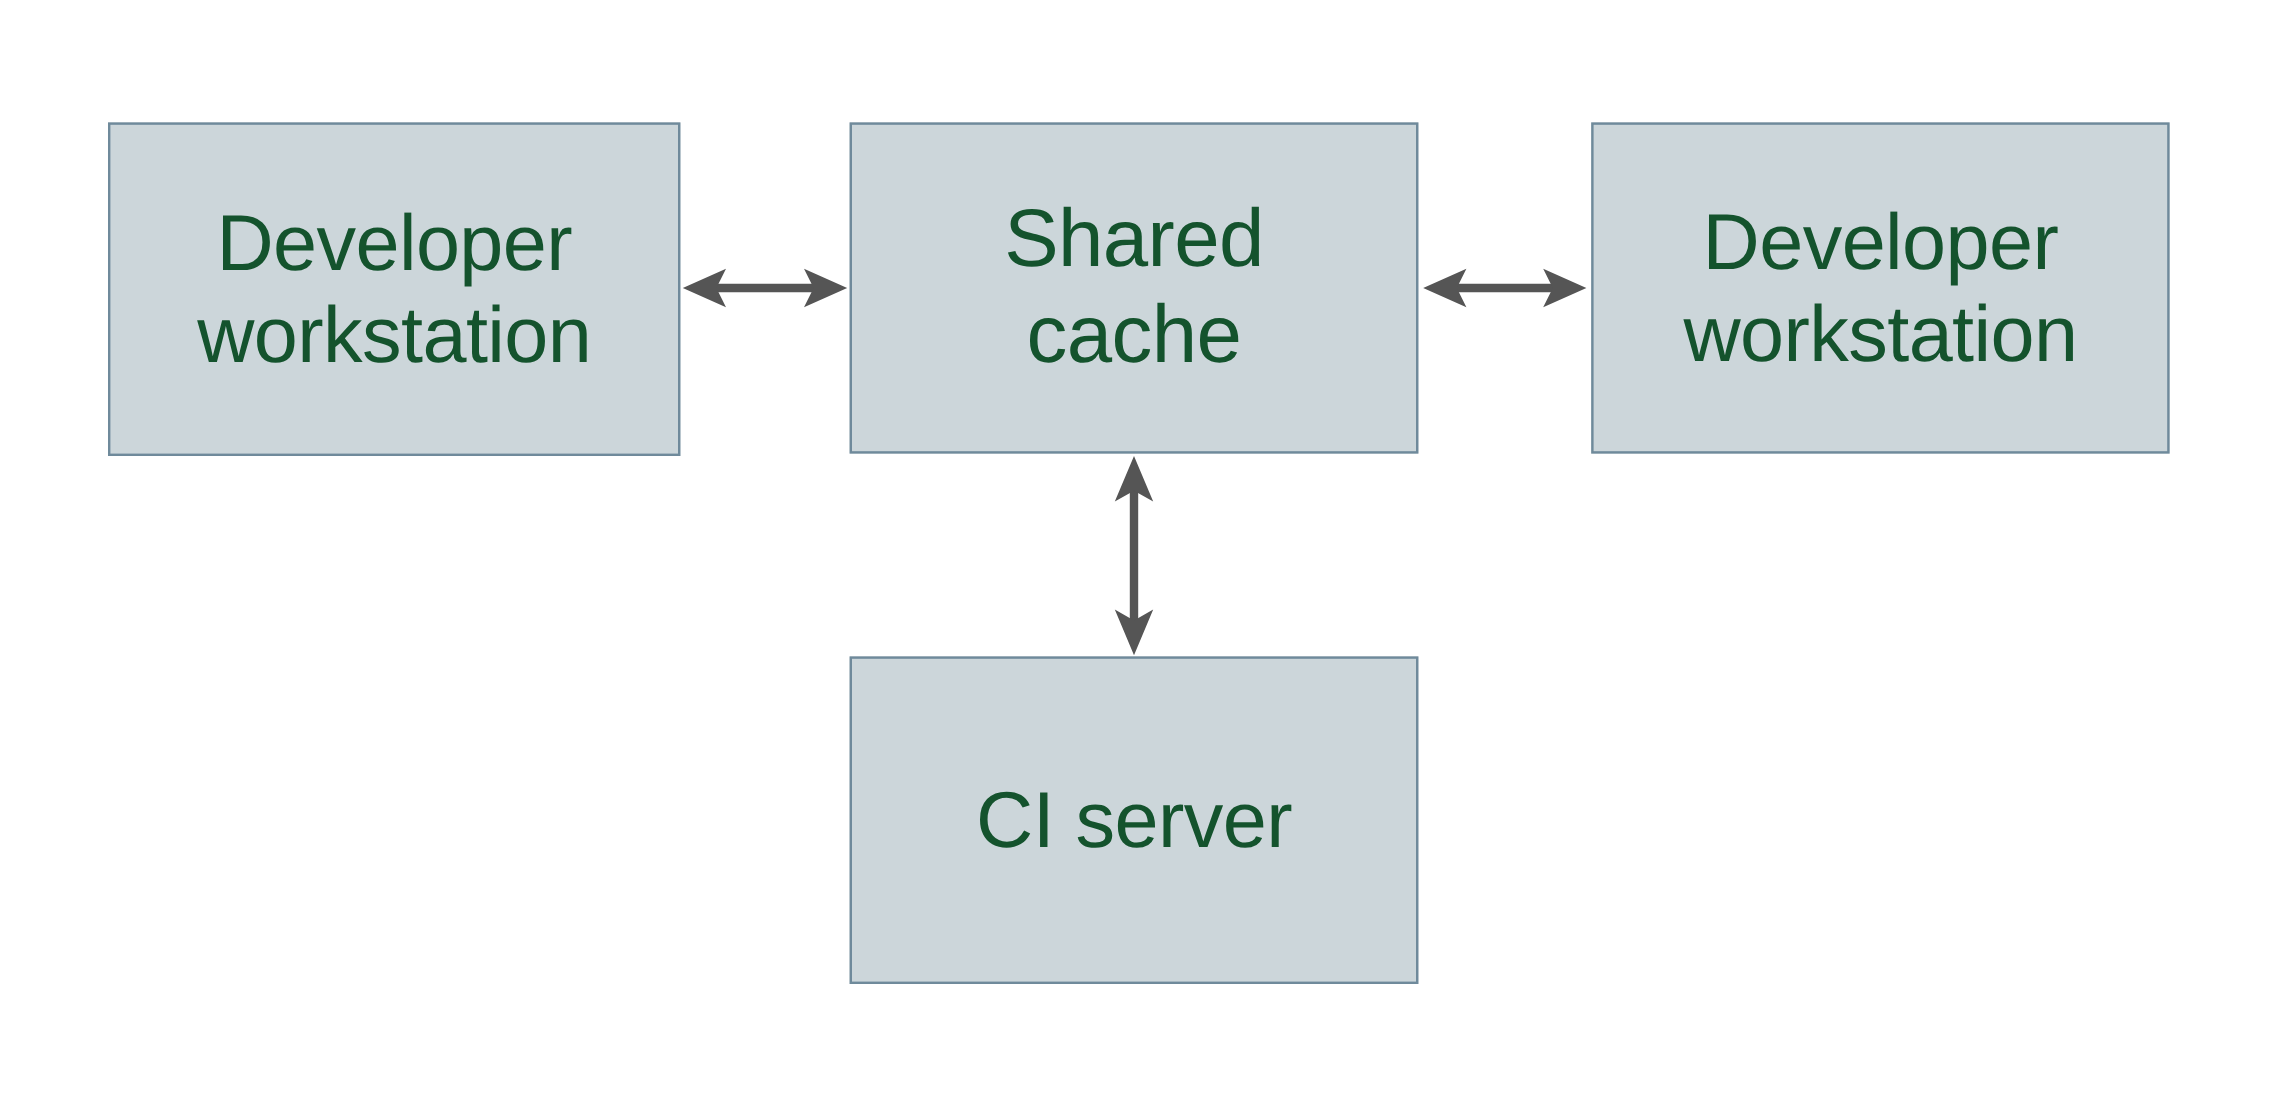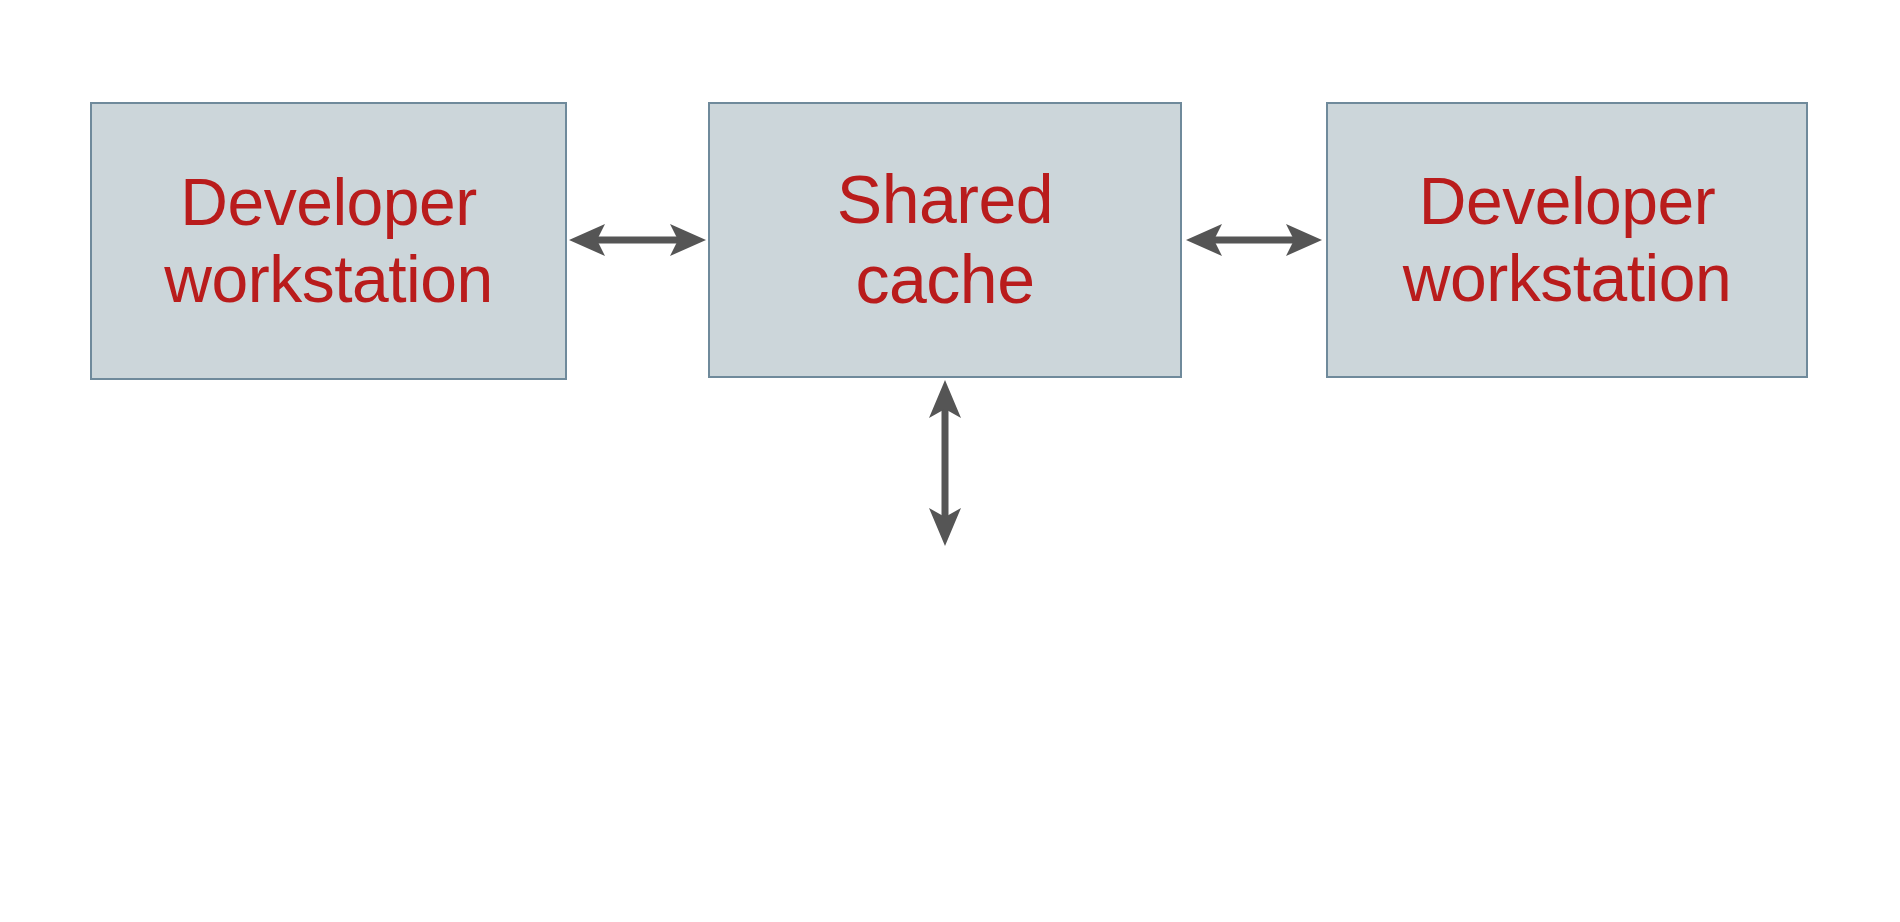--- a/index.html
+++ b/index.html
@@ -27,21 +27,21 @@
   }
   .node {
     position: absolute;
     box-sizing: border-box;
     background: #ccd6da;
     border: 2px solid #6f8a9b;
     display: flex;
     align-items: center;
     justify-content: center;
     text-align: center;
-    color: #b91c1c;
+    color: #14532d;
     font-family: "Liberation Sans", sans-serif;
     font-weight: 400;
     line-height: 1.17;
     letter-spacing: -0.5px;
     z-index: 2;
   }
   .node-label {
     display: block;
     padding: 0 6px;
     white-space: pre-line;
@@ -108,14 +108,17 @@
   <div class="node" id="node-shared-cache">
     <span class="node-label">Shared
 cache</span>
   </div>
 
   <div class="node" id="node-dev-right">
     <span class="node-label">Developer
 workstation</span>
   </div>
 
+  <div class="node" id="node-ci-server">
+    <span class="node-label">CI server</span>
+  </div>
 
 </div>
 
 </body></html>

